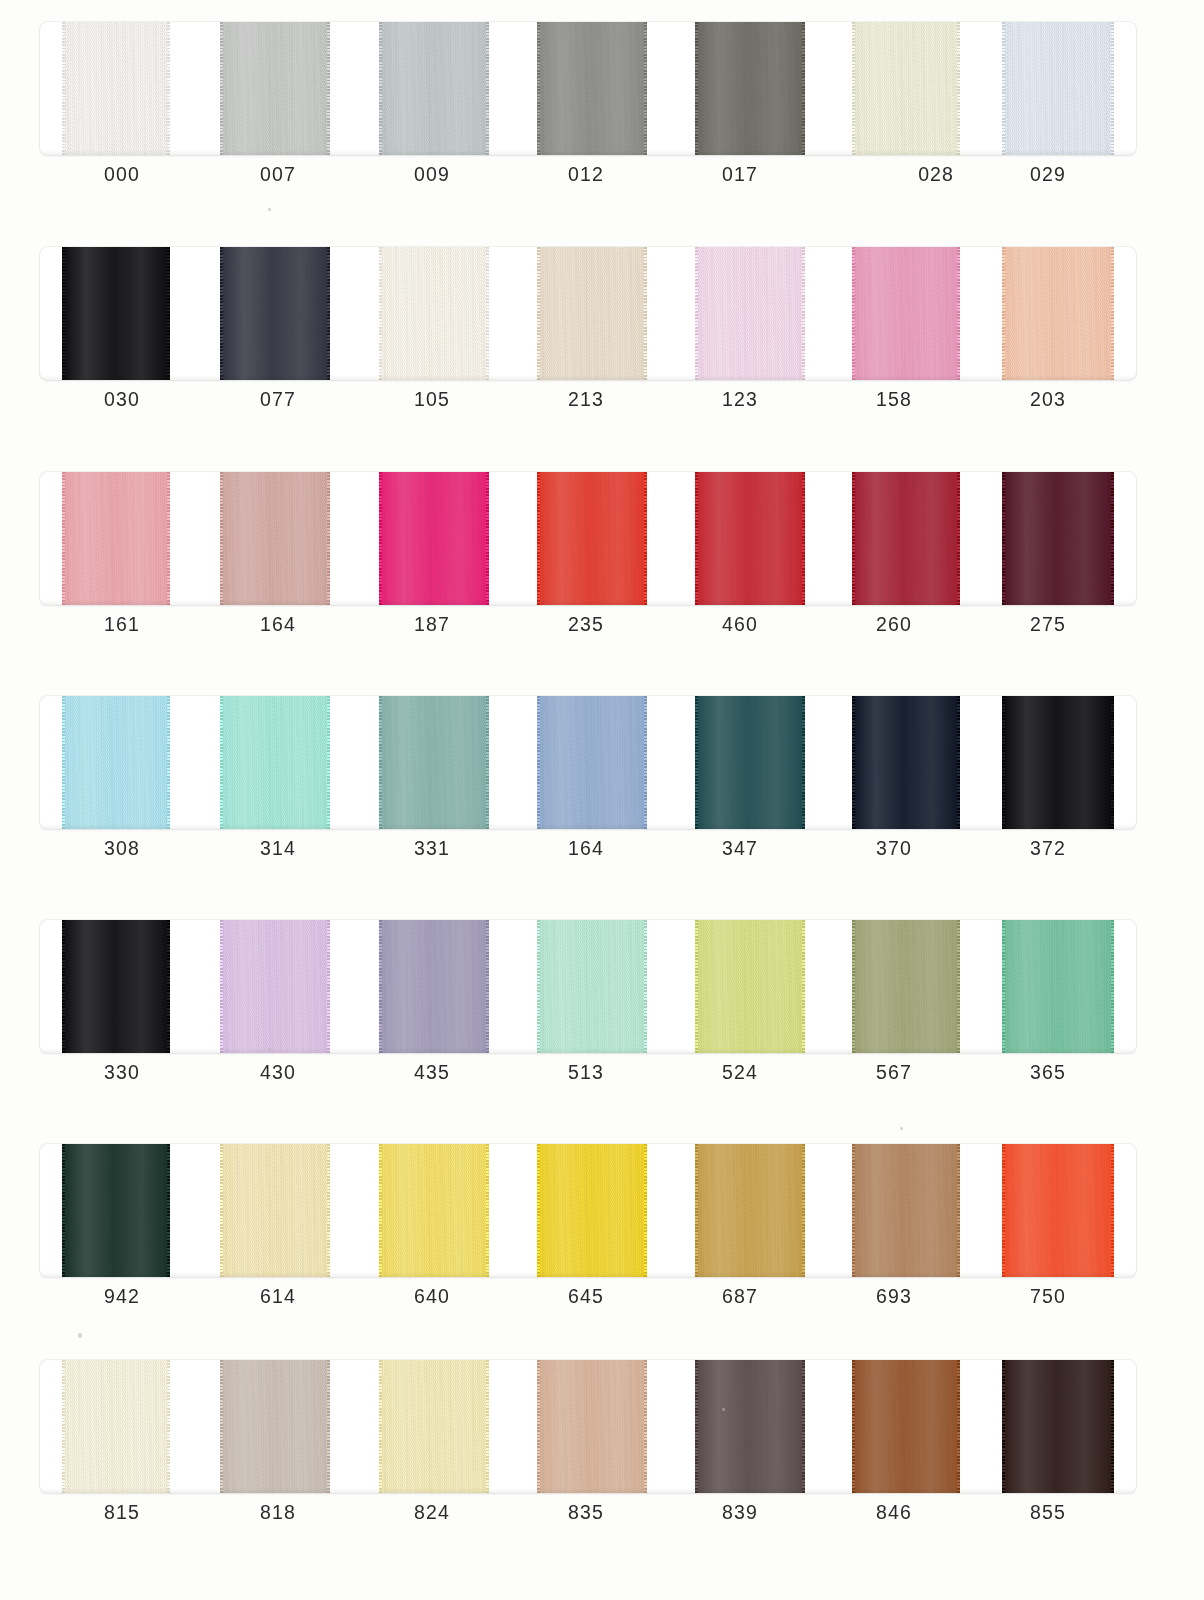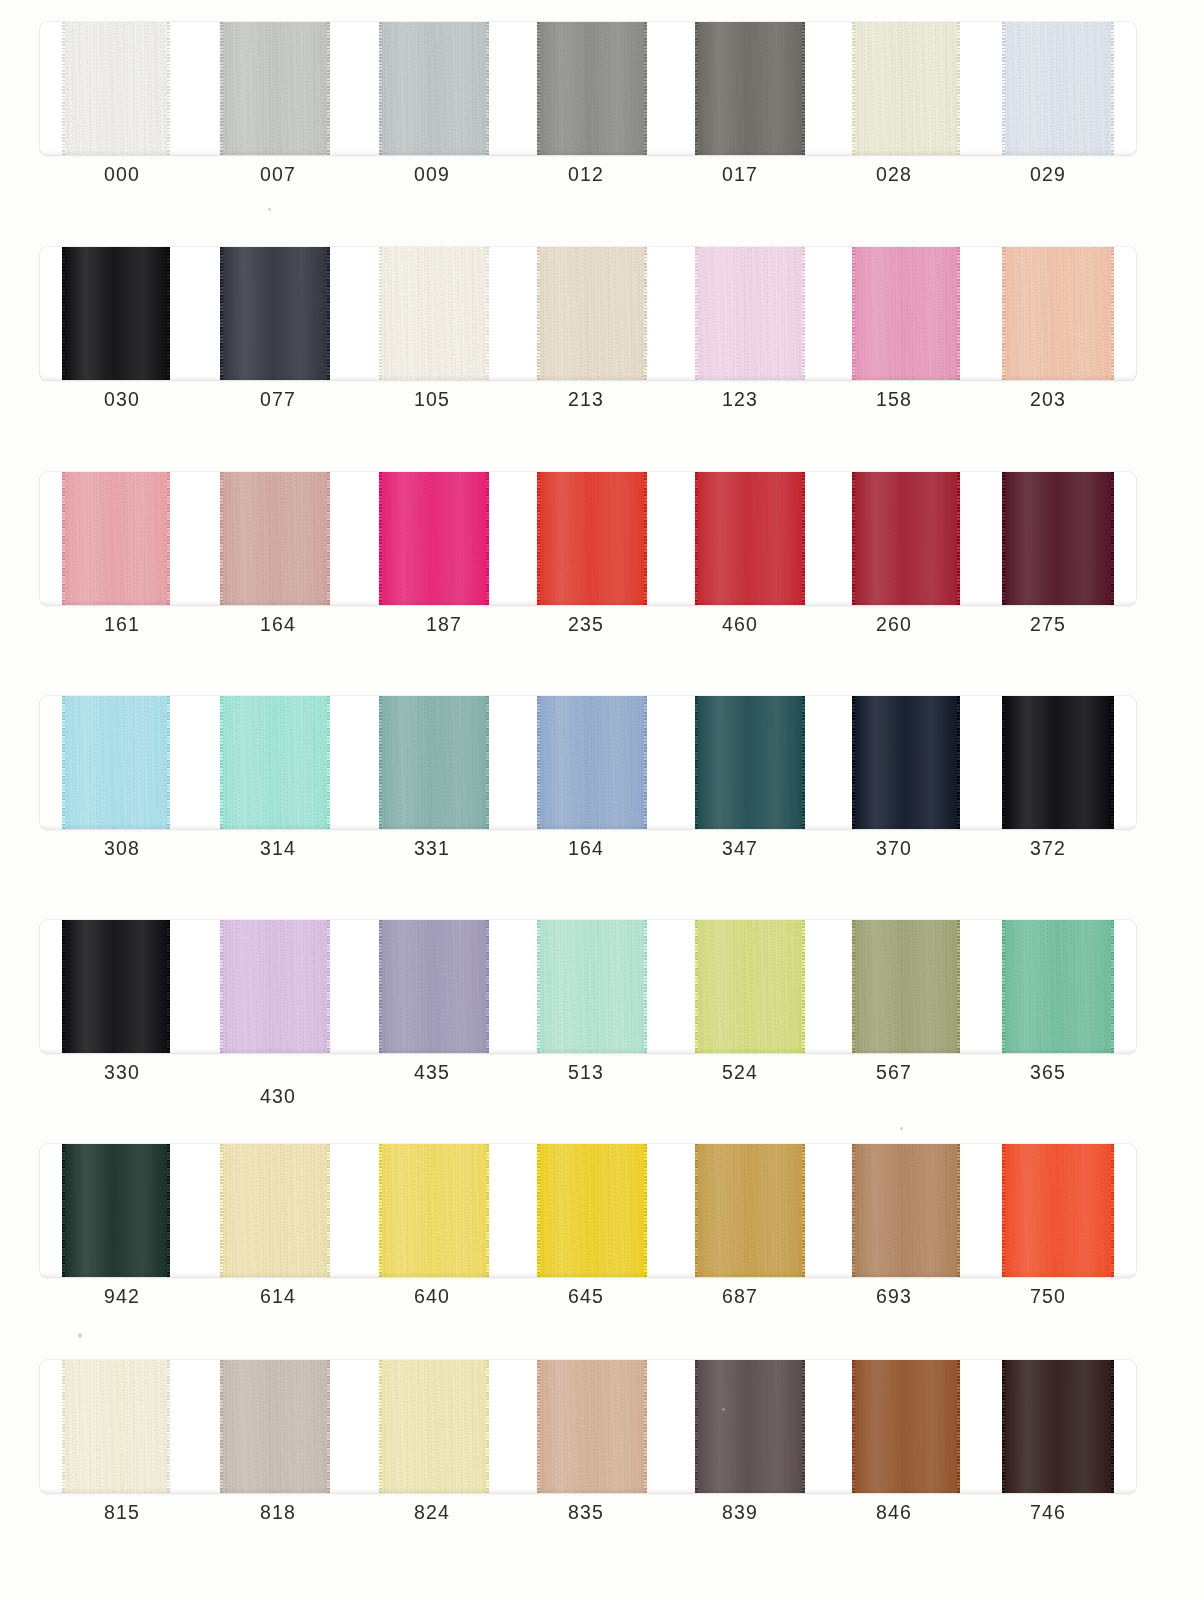--- a/index.html
+++ b/index.html
@@ -187,21 +187,21 @@
             <div class="edge-l" style="background: repeating-linear-gradient(rgb(194, 201, 210) 0px, rgb(194, 201, 210) 1.6px, rgb(254, 255, 255) 1.6px, rgb(254, 255, 255) 3.2px);"></div>
             <div class="edge-r" style="background: repeating-linear-gradient(rgb(194, 201, 210) 0px, rgb(194, 201, 210) 1.6px, rgb(254, 255, 255) 1.6px, rgb(254, 255, 255) 3.2px);"></div>
           </div>
         </div>
       </div>
       <div class="code-label" style="left: 22px; width: 120px;">000</div>
       <div class="code-label" style="left: 178px; width: 120px;">007</div>
       <div class="code-label" style="left: 332px; width: 120px;">009</div>
       <div class="code-label" style="left: 486px; width: 120px;">012</div>
       <div class="code-label" style="left: 640px; width: 120px;">017</div>
-      <div class="code-label" style="left: 794px; width: 120px;">028</div>
+      <div class="code-label" style="left: 794px; width: 120px; text-align: right;">028</div>
       <div class="code-label" style="left: 948px; width: 120px;">029</div>
     </div>
     <div class="swatch-row" style="top: 225px;">
       <div class="card">
         <div class="strip-track">
           <div class="ribbon" title="030" style="left: 22px; width: 108px; background: rgb(11, 11, 14);">
             <div class="weave"></div>
             <div class="sheen"></div>
             <div class="edge-l" style="background: repeating-linear-gradient(rgb(0, 0, 0) 0px, rgb(0, 0, 0) 1.6px, rgb(37, 37, 40) 1.6px, rgb(37, 37, 40) 3.2px);"></div>
             <div class="edge-r" style="background: repeating-linear-gradient(rgb(0, 0, 0) 0px, rgb(0, 0, 0) 1.6px, rgb(37, 37, 40) 1.6px, rgb(37, 37, 40) 3.2px);"></div>
@@ -294,21 +294,21 @@
           <div class="ribbon" title="275" style="left: 962px; width: 112px; background: rgb(82, 19, 38);">
             <div class="weave"></div>
             <div class="sheen"></div>
             <div class="edge-l" style="background: repeating-linear-gradient(rgb(48, 0, 4) 0px, rgb(48, 0, 4) 1.6px, rgb(108, 45, 64) 1.6px, rgb(108, 45, 64) 3.2px);"></div>
             <div class="edge-r" style="background: repeating-linear-gradient(rgb(48, 0, 4) 0px, rgb(48, 0, 4) 1.6px, rgb(108, 45, 64) 1.6px, rgb(108, 45, 64) 3.2px);"></div>
           </div>
         </div>
       </div>
       <div class="code-label" style="left: 22px; width: 120px;">161</div>
       <div class="code-label" style="left: 178px; width: 120px;">164</div>
-      <div class="code-label" style="left: 344px; width: 120px;">187</div>
+      <div class="code-label" style="left: 332px; width: 120px;">187</div>
       <div class="code-label" style="left: 486px; width: 120px;">235</div>
       <div class="code-label" style="left: 640px; width: 120px;">460</div>
       <div class="code-label" style="left: 794px; width: 120px;">260</div>
       <div class="code-label" style="left: 948px; width: 120px;">275</div>
     </div>
     <div class="swatch-row" style="top: 674px;">
       <div class="card">
         <div class="strip-track">
           <div class="ribbon" title="308" style="left: 22px; width: 108px; background: rgb(174, 230, 242);">
             <div class="weave"></div>
@@ -403,21 +403,21 @@
           </div>
           <div class="ribbon" title="577" style="left: 962px; width: 112px; background: rgb(116, 196, 161);">
             <div class="weave"></div>
             <div class="sheen"></div>
             <div class="edge-l" style="background: repeating-linear-gradient(rgb(82, 162, 127) 0px, rgb(82, 162, 127) 1.6px, rgb(142, 222, 187) 1.6px, rgb(142, 222, 187) 3.2px);"></div>
             <div class="edge-r" style="background: repeating-linear-gradient(rgb(82, 162, 127) 0px, rgb(82, 162, 127) 1.6px, rgb(142, 222, 187) 1.6px, rgb(142, 222, 187) 3.2px);"></div>
           </div>
         </div>
       </div>
       <div class="code-label" style="left: 22px; width: 120px;">330</div>
-      <div class="code-label" style="left: 178px; width: 120px; margin-top: 24px;">430</div>
+      <div class="code-label" style="left: 178px; width: 120px;">430</div>
       <div class="code-label" style="left: 332px; width: 120px;">435</div>
       <div class="code-label" style="left: 486px; width: 120px;">513</div>
       <div class="code-label" style="left: 640px; width: 120px;">524</div>
       <div class="code-label" style="left: 794px; width: 120px;">567</div>
       <div class="code-label" style="left: 948px; width: 120px;">365</div>
     </div>
     <div class="swatch-row" style="top: 1122px;">
       <div class="card">
         <div class="strip-track">
           <div class="ribbon" title="593" style="left: 22px; width: 108px; background: rgb(22, 48, 40);">
@@ -518,20 +518,20 @@
             <div class="edge-r" style="background: repeating-linear-gradient(rgb(11, 0, 0) 0px, rgb(11, 0, 0) 1.6px, rgb(71, 52, 48) 1.6px, rgb(71, 52, 48) 3.2px);"></div>
           </div>
         </div>
       </div>
       <div class="code-label" style="left: 22px; width: 120px;">815</div>
       <div class="code-label" style="left: 178px; width: 120px;">818</div>
       <div class="code-label" style="left: 332px; width: 120px;">824</div>
       <div class="code-label" style="left: 486px; width: 120px;">835</div>
       <div class="code-label" style="left: 640px; width: 120px;">839</div>
       <div class="code-label" style="left: 794px; width: 120px;">846</div>
-      <div class="code-label" style="left: 948px; width: 120px;">746</div>
+      <div class="code-label" style="left: 948px; width: 120px;">855</div>
     </div>
     <div class="speck" style="left: 78px; top: 1333px; width: 4px; height: 5px;"></div>
     <div class="speck" style="left: 268px; top: 1048px; width: 3px; height: 3px;"></div>
     <div class="speck" style="left: 900px; top: 1127px; width: 3px; height: 3px;"></div>
     <div class="speck" style="left: 722px; top: 1408px; width: 3px; height: 3px;"></div>
     <div class="speck" style="left: 268px; top: 208px; width: 3px; height: 3px;"></div>
   </div>
 
 </body></html>

